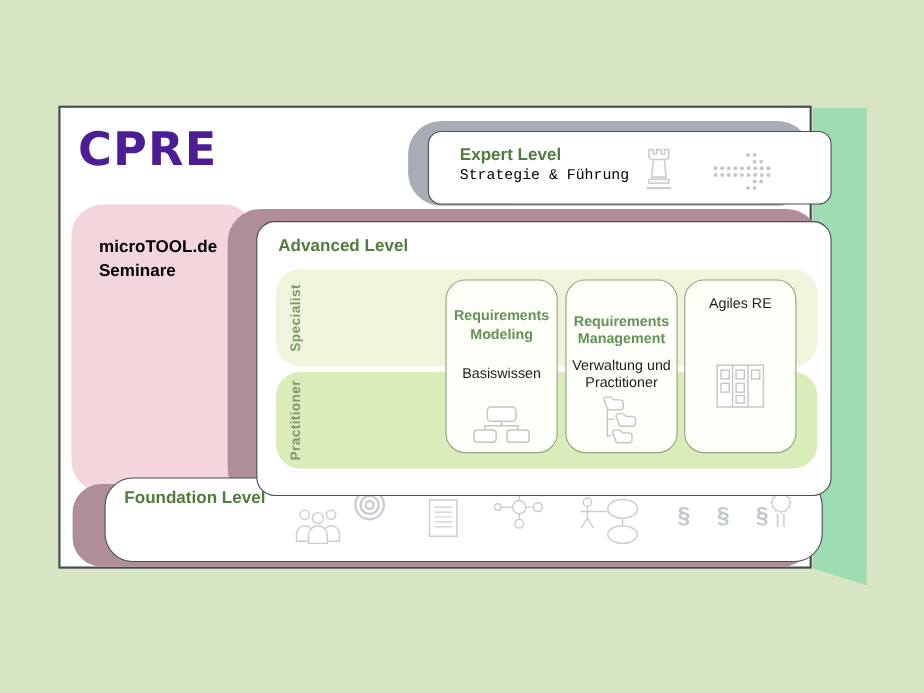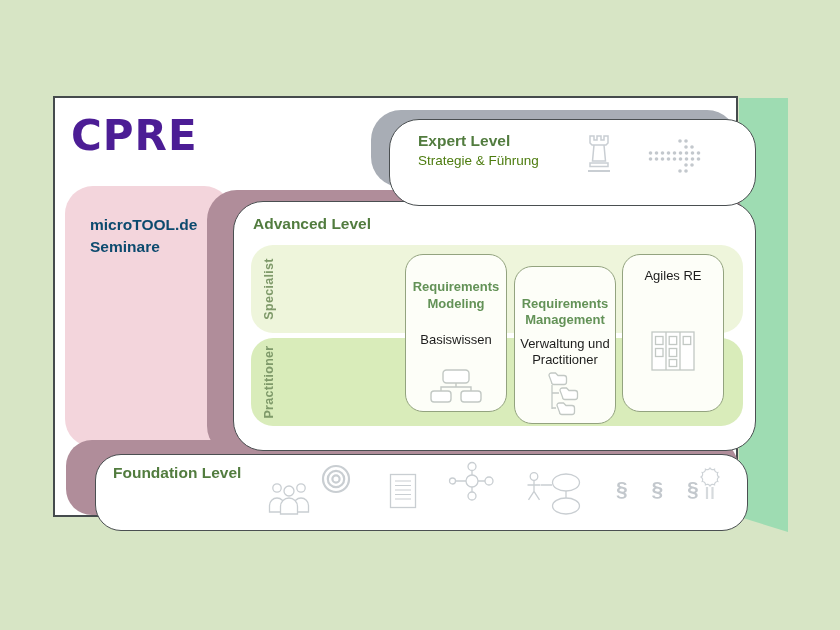--- a/index.html
+++ b/index.html
@@ -18,55 +18,55 @@
   
   .green-strip { left:739px; top:98px; width:49px; height:434px; background:#9edcb2;
     clip-path:polygon(0 0,100% 0,100% 100%,0 96.5%); }
 
   
   .logo { left:71px; top:111px; font-family:"DejaVu Sans", sans-serif; font-weight:800;
     font-size:42px; letter-spacing:1px; color:#4c1d95; }
 
   
   .pink-box { left:65px; top:186px; width:167px; height:261px; border-radius:28px; background:#f3d5dc; }
-  .pink-label { left:90px; top:214px; font-size:15.5px; font-weight:bold; color:#0c4a6e;
+  .pink-label { left:90px; top:214px; font-size:15.5px; font-weight:bold; color:#000000;
     line-height:1.45; white-space:pre-line; }
 
   
   .mauve-a { left:207px; top:190px; width:538px; height:266px; border-radius:30px; background:#b08d9a; }
   .mauve-b { left:66px; top:440px; width:672px; height:75px; border-radius:26px; background:#b08d9a; }
   .gray-shadow { left:371px; top:110px; width:366px; height:77px; border-radius:30px; background:#a8adb5; }
 
   
   .level-box { background:#ffffff; border:1.5px solid #4a4f51; }
-  .expert-box { left:389px; top:119px; width:367px; height:87px; border-radius:30px; }
-  .advanced-box { left:233px; top:201px; width:523px; height:250px; border-radius:30px; }
-  .foundation-box { left:95px; top:454px; width:653px; height:77px; border-radius:26px; }
+  .expert-box { left:389px; top:119px; width:367px; height:67px; border-radius:12px; }
+  .advanced-box { left:233px; top:201px; width:523px; height:250px; border-radius:17px; }
+  .foundation-box { left:95px; top:434px; width:653px; height:77px; border-radius:26px; }
 
   .lvl-title { font-size:15.5px; font-weight:bold; color:#527c3f; }
-  .lvl-sub { font-size:13.5px; color:#4d7c0f; }
+  .lvl-sub { font-size:13.5px; color:#000000;font-family:Liberation Mono, monospace; }
 
   .expert-title { left:28px; top:12px; }
   .expert-sub { left:28px; top:33px; }
   .advanced-title { left:19px; top:13px; }
   .foundation-title { left:17px; top:9px; }
   .foundation-sub { left:17px; top:30px; }
 
   
   .band { left:17px; width:492px; height:88px; border-radius:22px; }
   .band-specialist { top:43px; background:#eef5db; }
   .band-practitioner { top:136px; background:#d9ecba; }
   .track-label { left:0; top:0; width:36px; height:100%; display:flex; align-items:center; justify-content:center; }
   .track-label span { transform:rotate(-90deg); white-space:nowrap; font-weight:bold;
     font-size:12.5px; color:#7f9a6a; letter-spacing:0.3px; }
 
   
   .card { top:52px; width:102px; height:158px; border-radius:18px; background:#fdfef8;
     border:1px solid #93a37f; display:flex; flex-direction:column; align-items:center; }
-  .card1 { left:63px; } .card2 { left:171px;gap:12px; } .card3 { left:280px;margin-top:12px; } .card4 { left:388px; }
+  .card1 { left:63px; } .card2 { left:171px;gap:12px; } .card3 { left:280px; } .card4 { left:388px; }
   .card-title { margin-top:24px; height:46px; width:96px; display:flex; align-items:center; justify-content:center;
     text-align:center; font-size:13px; font-weight:bold; color:#639257; line-height:1.25; }
   .card-sub { height:42px; width:98px; display:flex; align-items:center; justify-content:center;
     text-align:center; font-size:13px; color:#1d1d1d; line-height:1.2; }
   .card-icon { flex:1; display:flex; align-items:center; justify-content:center; padding-bottom:6px; }
 
   
   .paragraphs { left:520px; top:22px; font-size:21px; font-weight:bold; color:#c3c8cd; letter-spacing:9px; }
 
   svg { display:block; }

